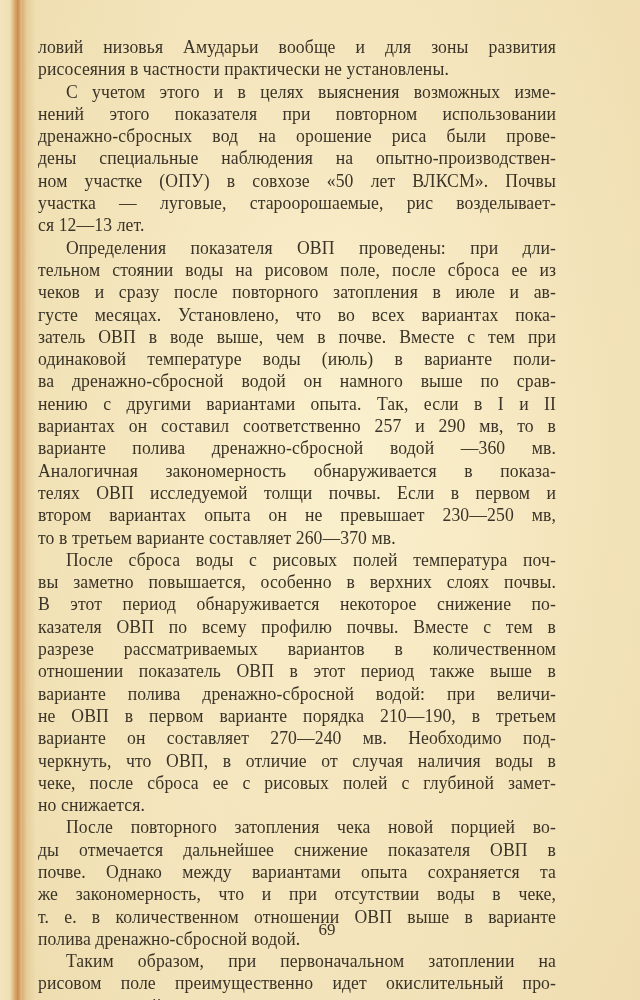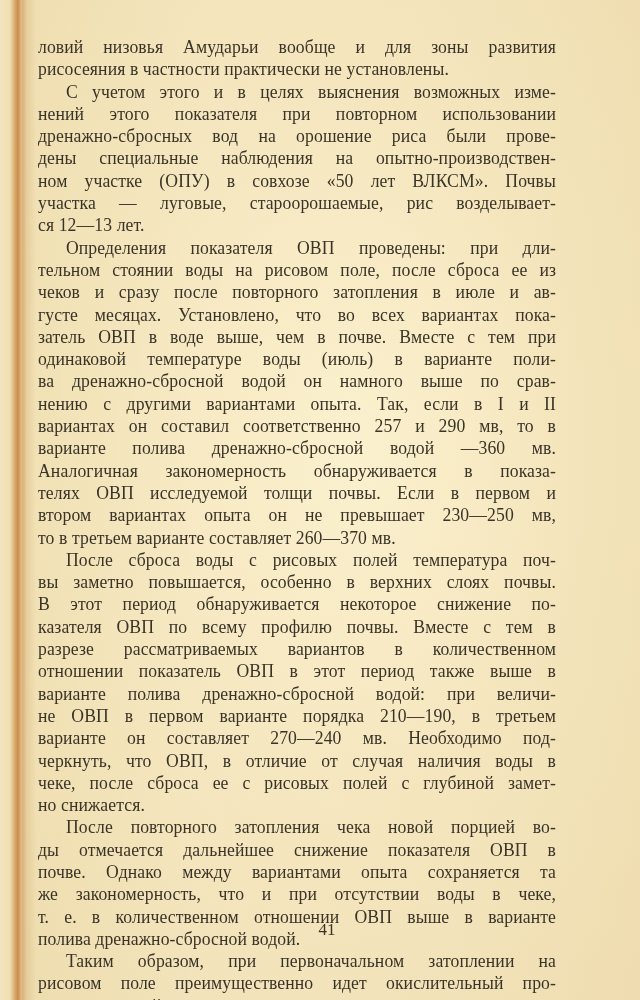--- a/index.html
+++ b/index.html
@@ -111,14 +111,14 @@
       <span class="line last">полива дренажно-сбросной водой.</span>
     </div>
 
     <div>
       <span class="line indent">Таким образом, при первоначальном  затоплении на</span>
       <span class="line">рисовом поле преимущественно идет окислительный про-</span>
       <span class="line">цесс, который сравнительно выше  при  орошении риса</span>
     </div>
   </div>
 
-  <div class="page-number">41</div>
+  <div class="page-number">69</div>
 </div>
 
 </body></html>

